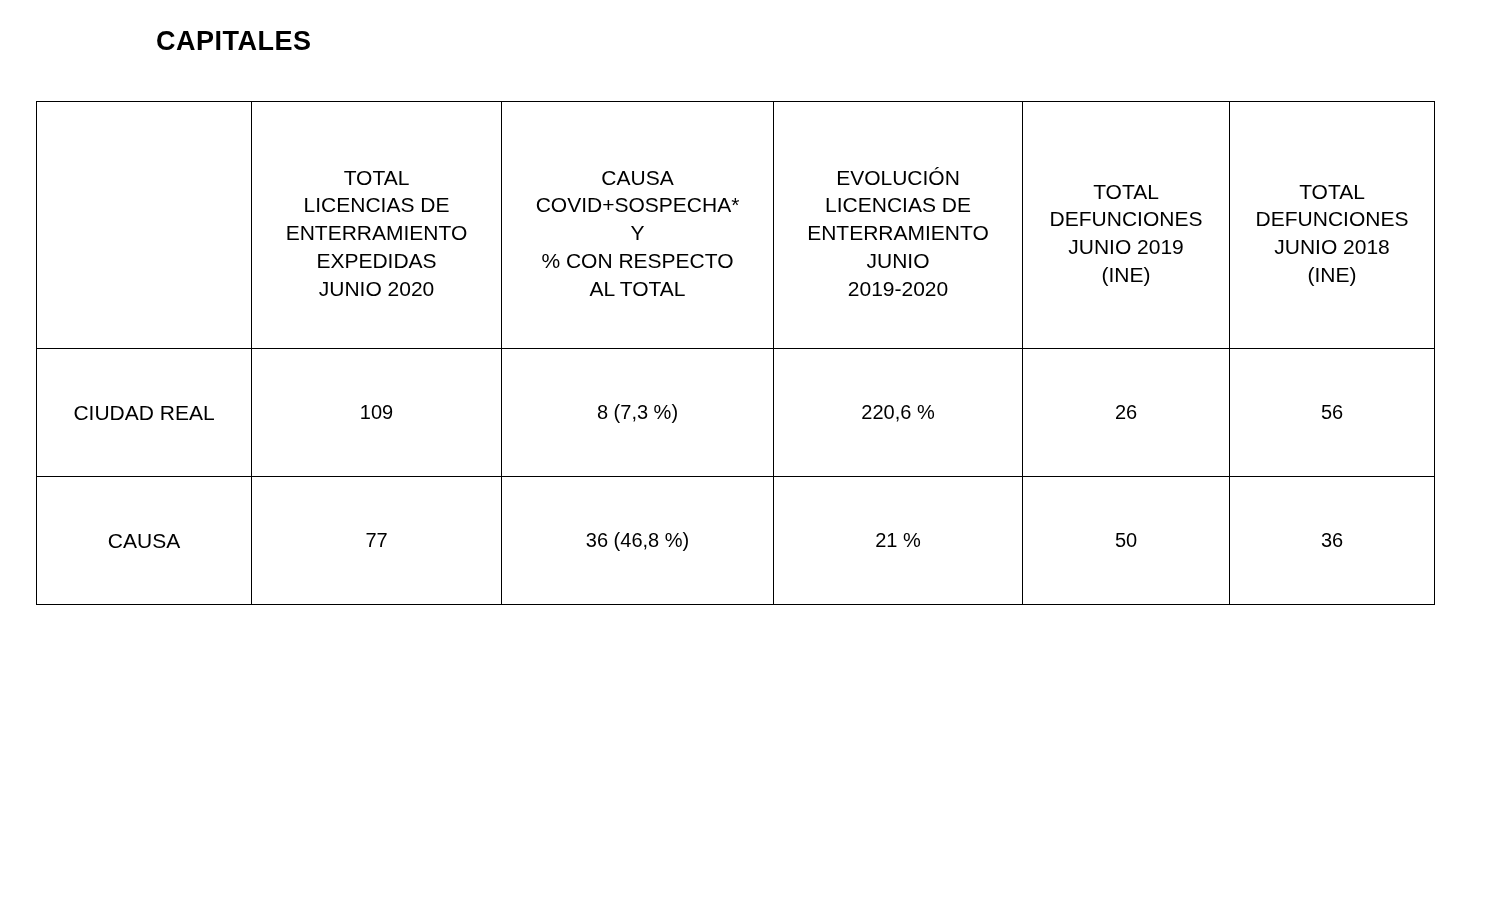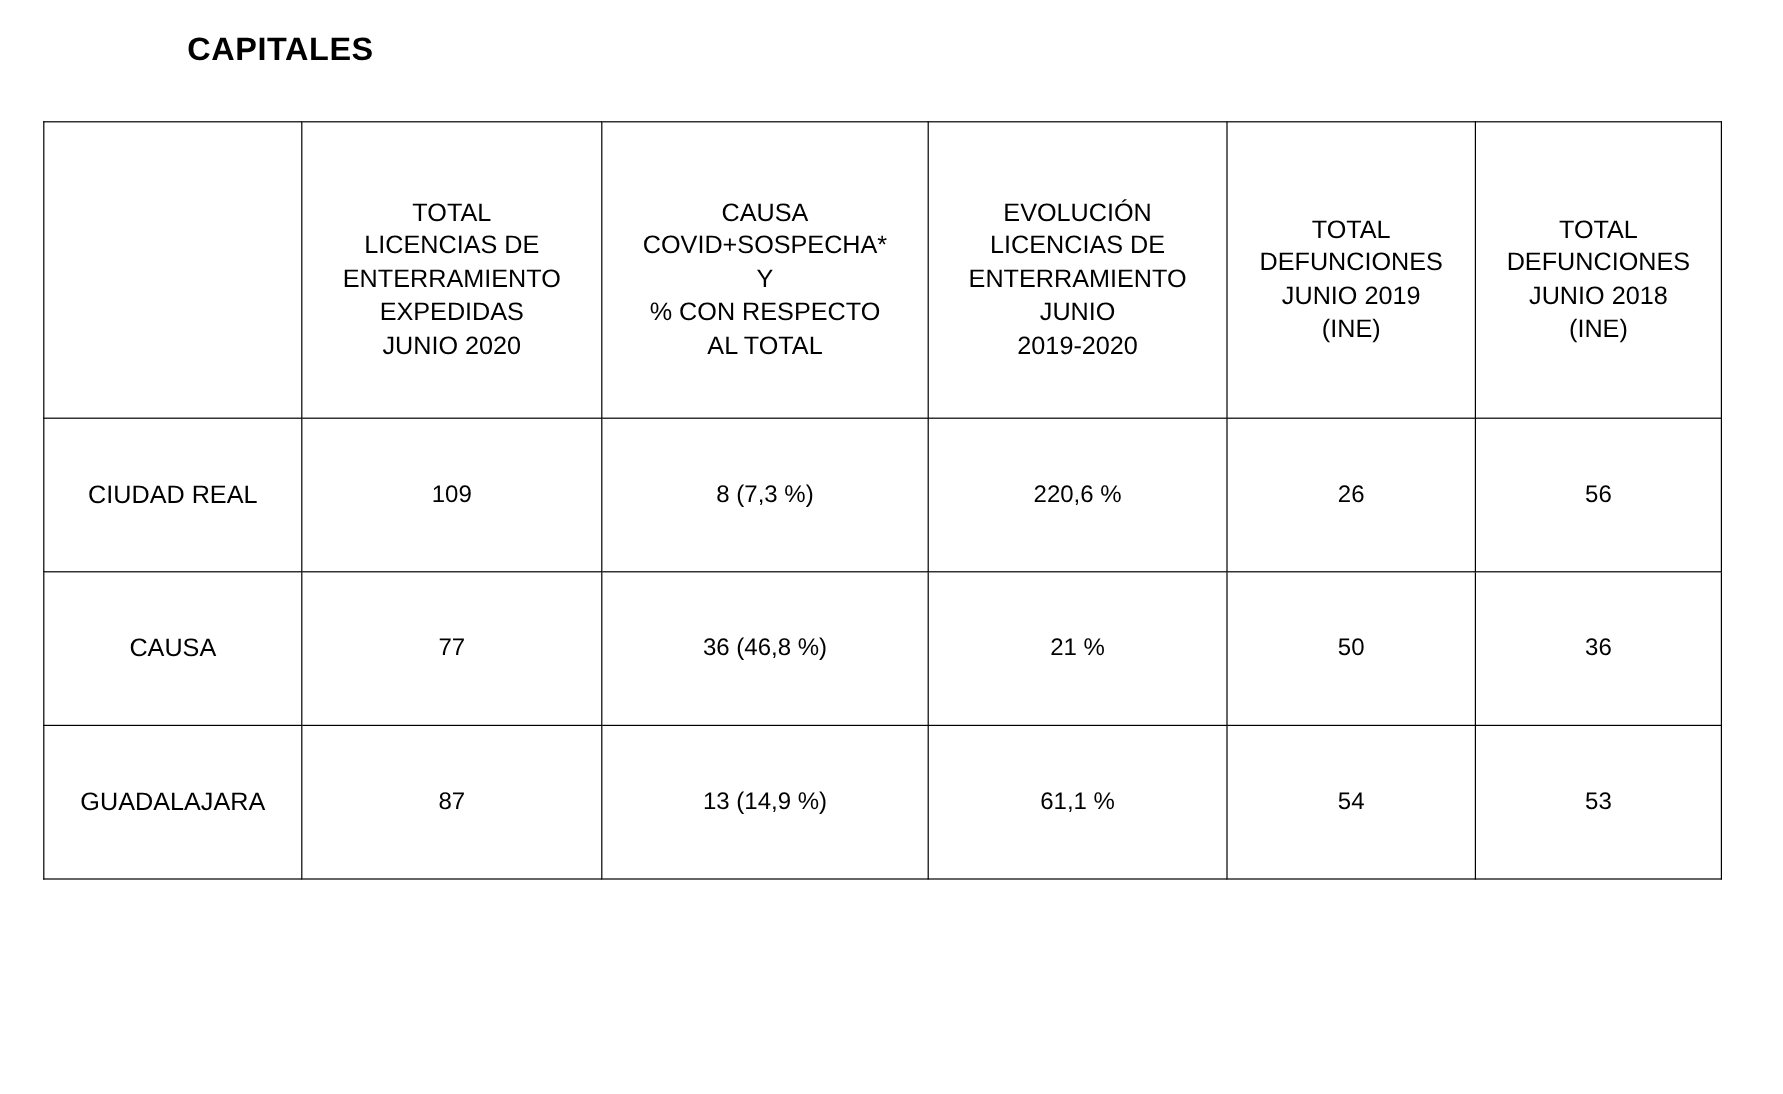--- a/index.html
+++ b/index.html
@@ -142,24 +142,16 @@
         <td class="value">56</td>
       </tr>
       <tr>
         <td class="rowhead">CAUSA</td>
         <td class="value">77</td>
         <td class="value">36 (46,8 %)</td>
         <td class="value">21 %</td>
         <td class="value">50</td>
         <td class="value">36</td>
       </tr>
-      <tr>
-        <td class="rowhead">GUADALAJARA</td>
-        <td class="value">87</td>
-        <td class="value">13 (14,9 %)</td>
-        <td class="value">61,1 %</td>
-        <td class="value">54</td>
-        <td class="value">53</td>
-      </tr>
     </tbody>
   </table>
 
 </div>
 
 </body></html>

